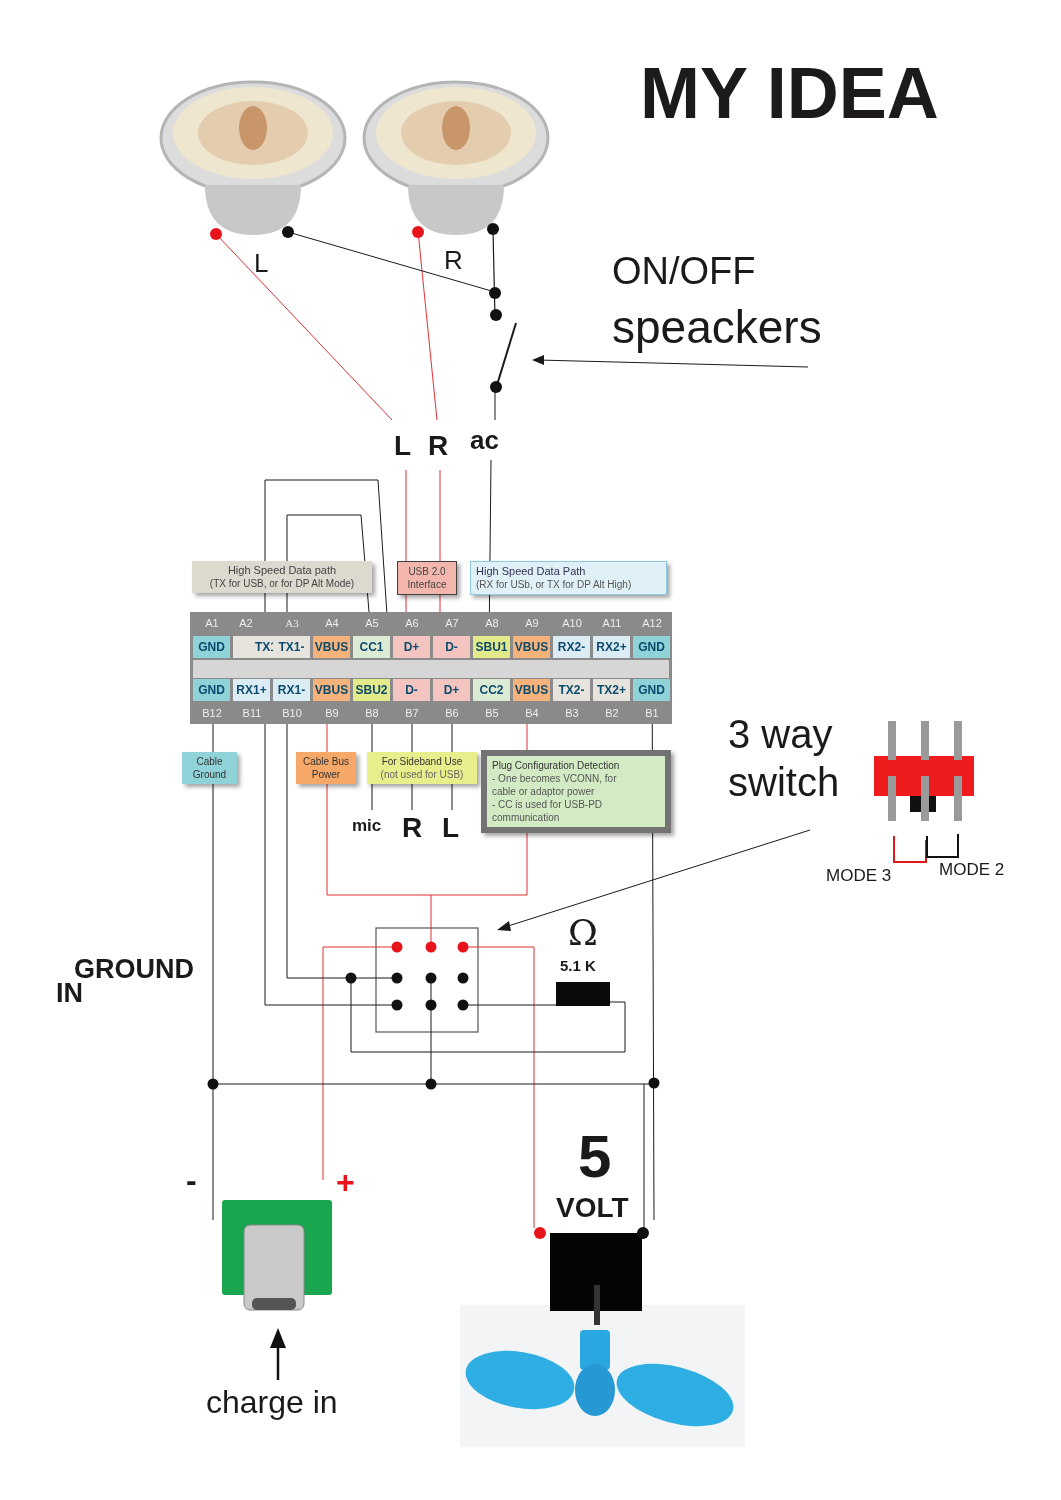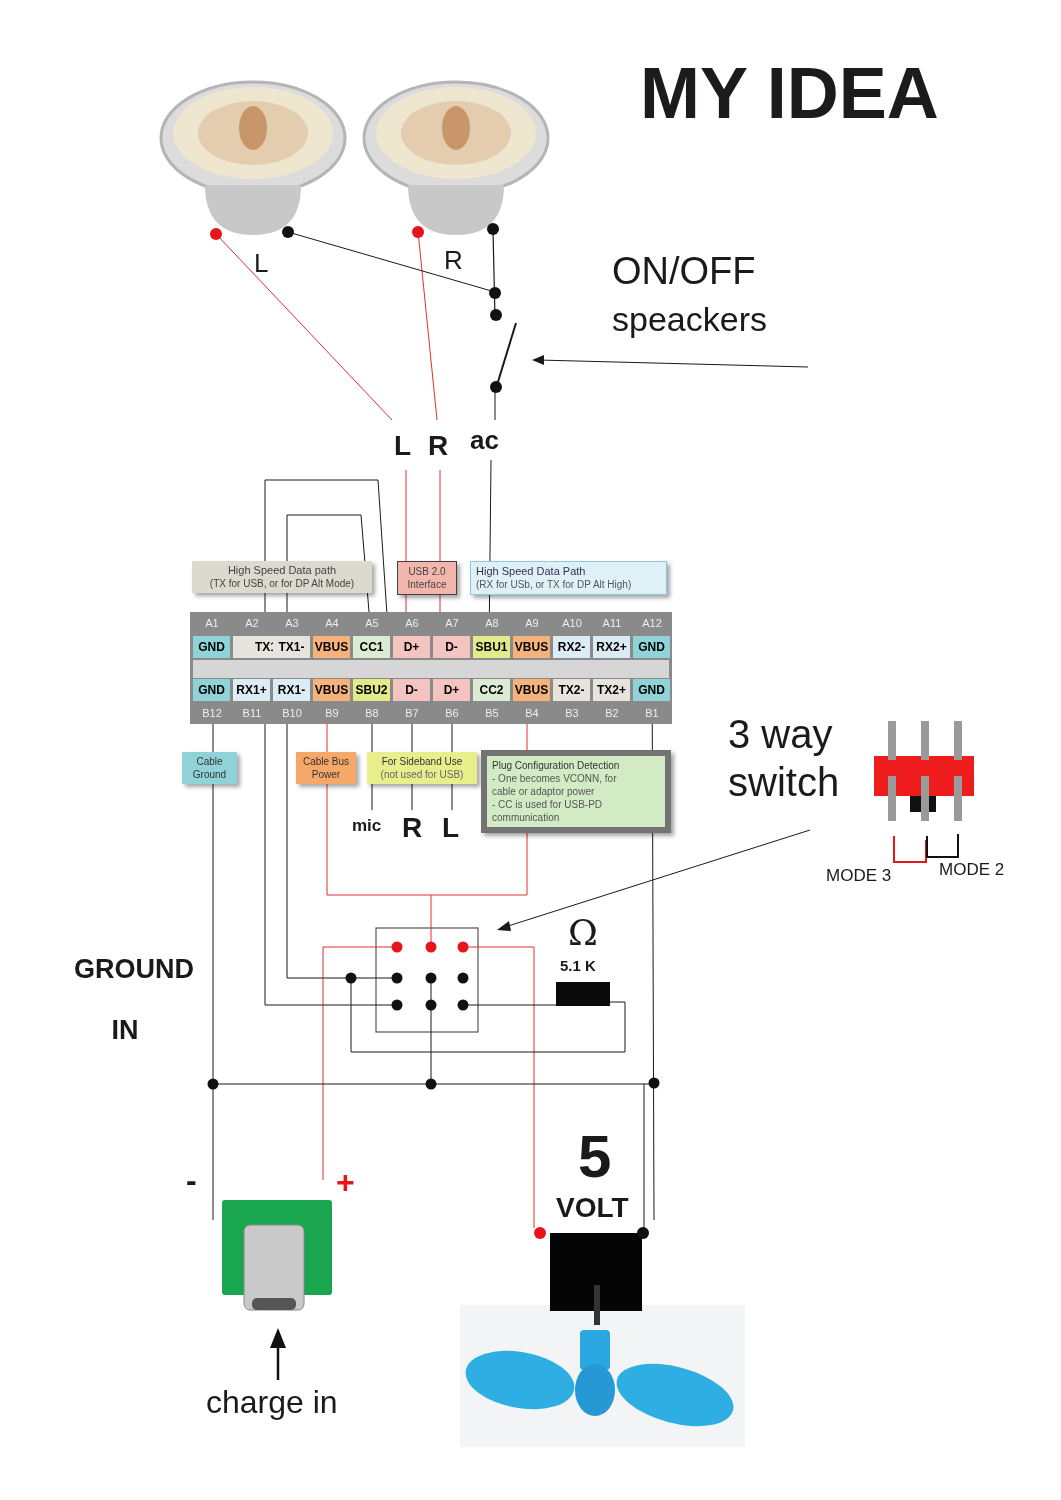--- a/index.html
+++ b/index.html
@@ -3,21 +3,21 @@
 <meta charset="utf-8">
 <style>
   html,body{margin:0;padding:0;background:#ffffff;}
   body{width:1061px;height:1500px;position:relative;overflow:hidden;font-family:"Liberation Sans",sans-serif;color:#1a1a1a;}
   .abs{position:absolute;}
   #title{left:640px;top:52px;font-size:72px;font-weight:bold;letter-spacing:0px;color:#1c1a1a;}
   .lbl{position:absolute;white-space:nowrap;}
   #wires{position:absolute;left:0;top:0;}
   
   #pinout{position:absolute;left:190px;top:612px;width:482px;height:112px;background:#8a8a8a;}
-  .pcell{position:absolute;font-size:12px;font-weight:bold;text-align:center;line-height:22px;height:22px;color:#000000;}
+  .pcell{position:absolute;font-size:12px;font-weight:bold;text-align:center;line-height:22px;height:22px;color:#0c4a6e;}
   .pnum{position:absolute;font-size:11px;color:#eeeeee;text-align:center;width:40px;line-height:16px;}
   .callout{position:absolute;font-size:10px;line-height:13px;text-align:center;padding:3px 5px;box-shadow:3px 3px 4px rgba(0,0,0,0.35);}
   .big{font-weight:bold;}
 </style>
 </head>
 <body>
 
 <div id="title" class="abs">MY IDEA</div>
 
 <svg id="wires" width="1061" height="1500">
@@ -130,43 +130,43 @@
     <ellipse cx="675" cy="1395" rx="60" ry="28" fill="#2eaee2" transform="rotate(15 675 1395)"></ellipse>
     <ellipse cx="595" cy="1390" rx="20" ry="26" fill="#2698d3"></ellipse>
   </g>
   <circle cx="540" cy="1233" r="6" fill="#e8141c"></circle>
   <circle cx="643" cy="1233" r="6" fill="#111"></circle>
 </svg>
 
 <div class="lbl" style="left:254px;top:248px;font-size:26px;">L</div>
 <div class="lbl" style="left:444px;top:245px;font-size:26px;">R</div>
 <div class="lbl" style="left:612px;top:250px;font-size:38px;">ON/OFF</div>
-<div class="lbl" style="left:612px;top:300px;font-size:34px;">speackers</div>
+<div class="lbl" style="left:612px;top:300px;font-size:46px;">speackers</div>
 
 <div class="lbl big" style="left:394px;top:430px;font-size:28px;">L</div>
 <div class="lbl big" style="left:428px;top:430px;font-size:28px;">R</div>
 <div class="lbl big" style="left:470px;top:425px;font-size:26px;">ac</div>
 
 <div class="callout" style="left:192px;top:561px;width:170px;background:#dcd9cf;color:#444;">
   <div style="font-size:11px;">High Speed Data path</div>
   <div>(TX for USB, or for DP Alt Mode)</div>
 </div>
 <div class="callout" style="left:397px;top:561px;width:48px;background:#f3b6ad;border:1px solid #404040;color:#444;">
   <div>USB 2.0</div>
   <div>Interface</div>
 </div>
 <div class="callout" style="left:470px;top:561px;width:185px;background:#dff0f7;border:1px solid #8ec9e0;color:#555;text-align:left;">
   <div style="font-size:11px;color:#335;">High Speed Data Path</div>
   <div>(RX for USb, or TX for DP Alt High)</div>
 </div>
 
 <div id="pinout">
     <div class="pnum" style="left: 2px; top: 3px;">A1</div>
-    <div class="pnum" style="left: 42px; top: 3px;">A2</div>
-    <div class="pnum" style="left: 82px; top: 3px;">A3</div>
+    <div class="pnum" style="left: 36px; top: 3px;">A2</div>
+    <div class="pnum" style="left: 82px; top: 3px; font-family: Liberation Serif, serif;">A3</div>
     <div class="pnum" style="left: 122px; top: 3px;">A4</div>
     <div class="pnum" style="left: 162px; top: 3px;">A5</div>
     <div class="pnum" style="left: 202px; top: 3px;">A6</div>
     <div class="pnum" style="left: 242px; top: 3px;">A7</div>
     <div class="pnum" style="left: 282px; top: 3px;">A8</div>
     <div class="pnum" style="left: 322px; top: 3px;">A9</div>
     <div class="pnum" style="left: 362px; top: 3px;">A10</div>
     <div class="pnum" style="left: 402px; top: 3px;">A11</div>
     <div class="pnum" style="left: 442px; top: 3px;">A12</div>
     <div class="pcell" style="left: 3px; top: 24px; width: 37px; background: rgb(143, 211, 216);">GND</div>
@@ -234,20 +234,20 @@
 
 <div class="lbl" style="left:728px;top:712px;font-size:40px;">3 way</div>
 <div class="lbl" style="left:728px;top:760px;font-size:40px;">switch</div>
 <div class="lbl" style="left:826px;top:866px;font-size:17px;">MODE 3</div>
 <div class="lbl" style="left:939px;top:860px;font-size:17px;">MODE 2</div>
 
 <div class="lbl" style="left:568px;top:912px;font-size:36px;font-family:'DejaVu Serif',serif;">Ω</div>
 <div class="lbl big" style="left:560px;top:957px;font-size:15px;">5.1 K</div>
 
 <div class="lbl big" style="left:56px;top:954px;font-size:27px;width:138px;text-align:right;">GROUND</div>
-<div class="lbl big" style="left:56px;top:1015px;font-size:27px;width:138px;text-align:center;">IN</div>
+<div class="lbl big" style="left:56px;top:978px;font-size:27px;width:138px;text-align:left;">IN</div>
 
 <div class="lbl big" style="left:186px;top:1162px;font-size:32px;">-</div>
 <div class="lbl big" style="left:336px;top:1164px;font-size:32px;color:#e8141c;">+</div>
 <div class="lbl" style="left:206px;top:1384px;font-size:32px;">charge in</div>
 
 <div class="lbl big" style="left:578px;top:1122px;font-size:60px;">5</div>
 <div class="lbl big" style="left:556px;top:1192px;font-size:28px;">VOLT</div>
 
 </body></html>

